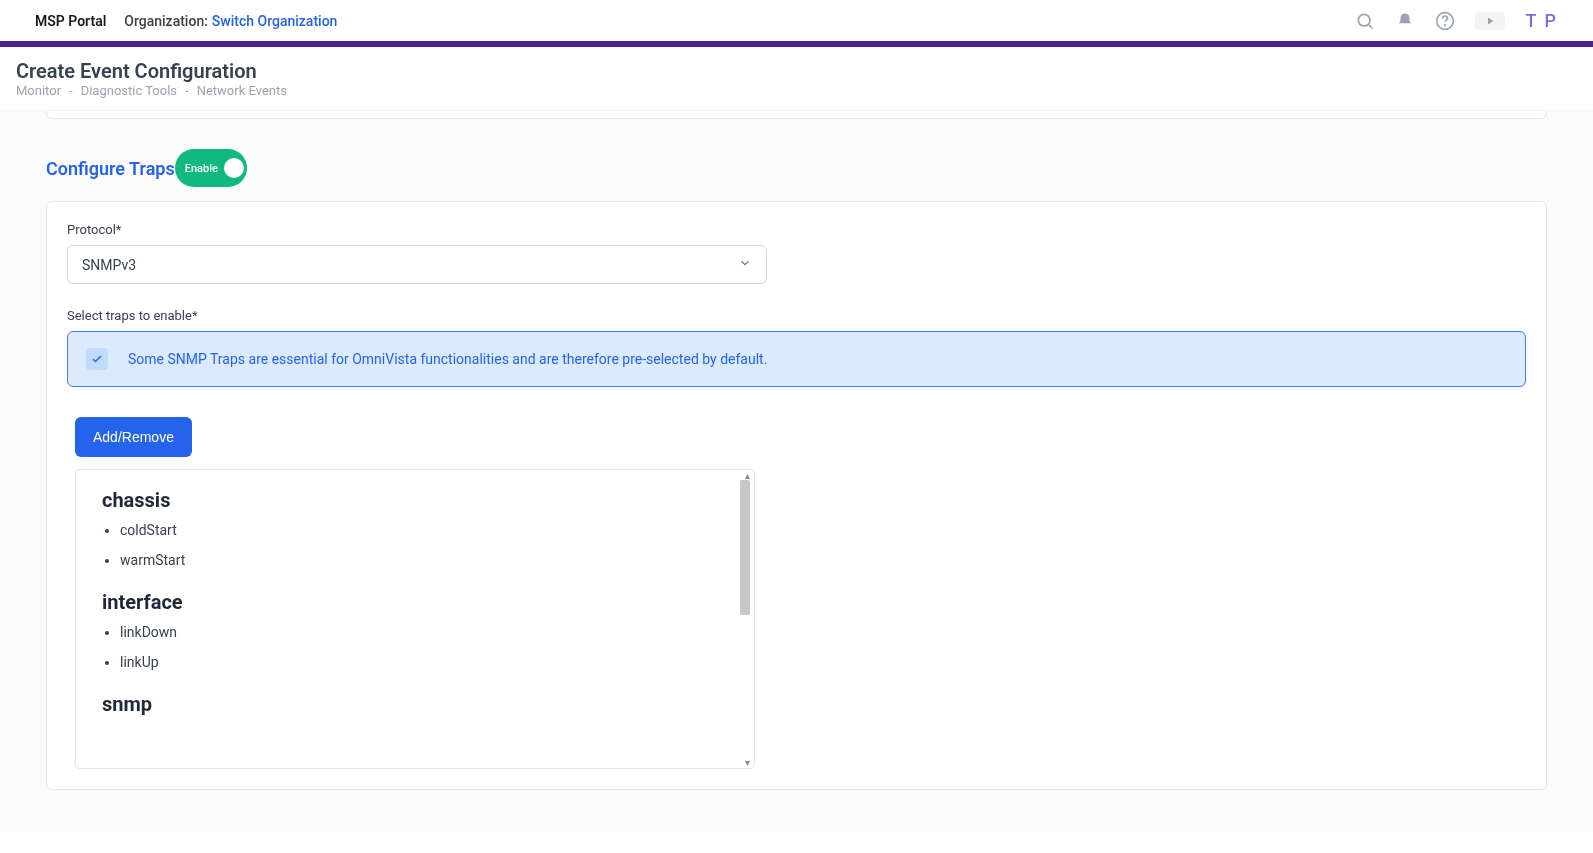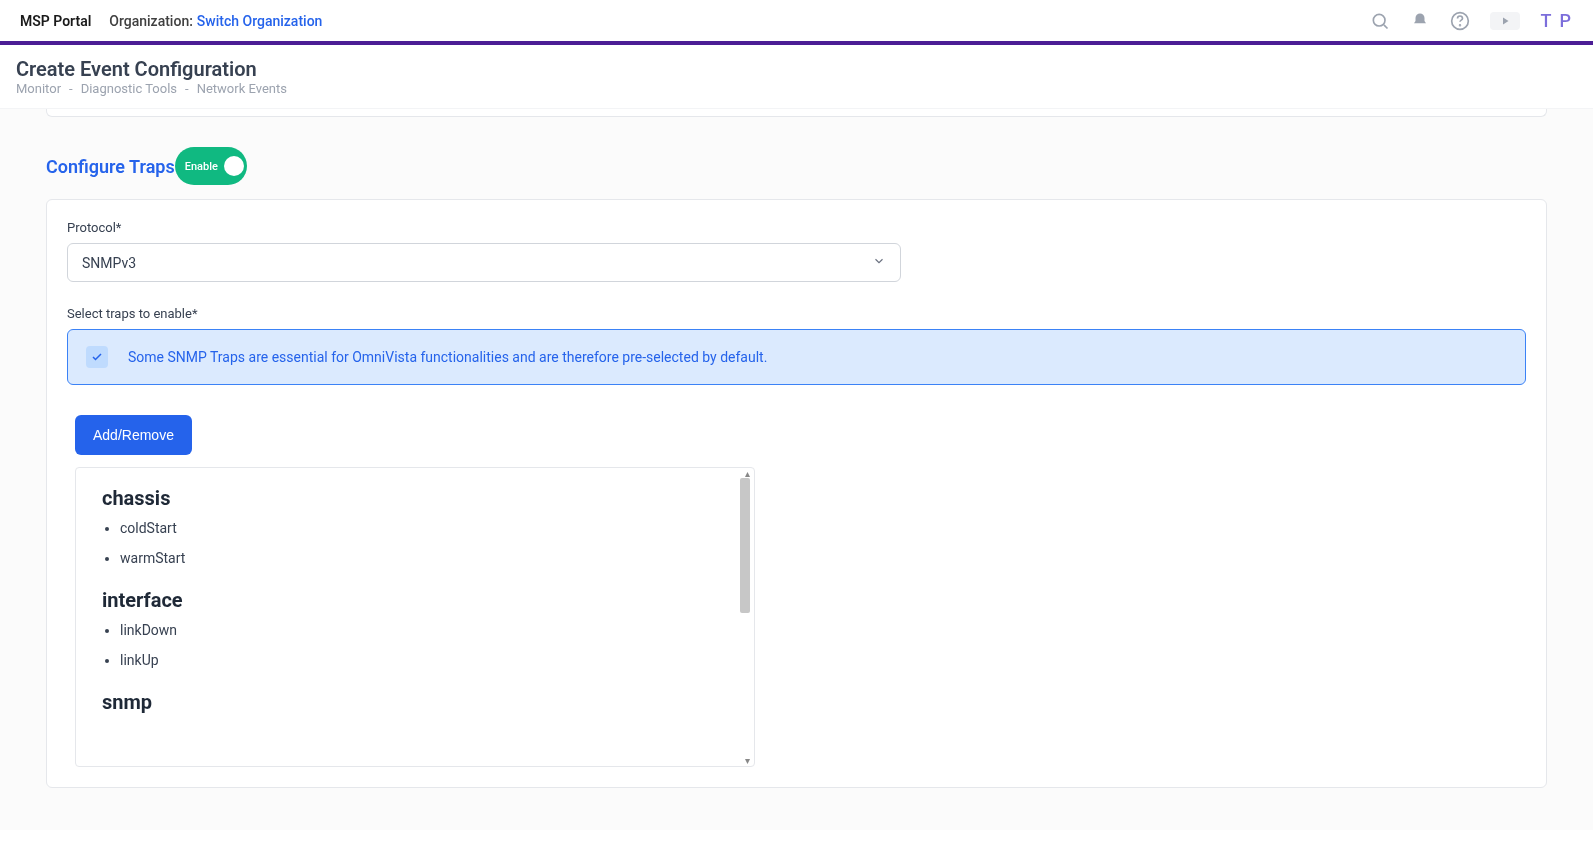--- a/index.html
+++ b/index.html
@@ -1,17 +1,17 @@
 <!DOCTYPE html>
 <html><head>
 <meta charset="utf-8">
 <style>
 * { box-sizing: border-box; margin: 0; padding: 0; }
 body { font-family: -apple-system, BlinkMacSystemFont, "Segoe UI", Roboto, sans-serif; background: #fff; color: #1a1a1a; width: 1593px; }
-.header { display: flex; align-items: center; justify-content: space-between; padding: 10px 20px; border-bottom: 4px solid #4c1d95; }
+.header { display: flex; align-items: center; justify-content: space-between; padding: 10px 35px; border-bottom: 6px solid #4c1d95; }
 .header-left { display: flex; align-items: center; gap: 18px; }
 .portal-name { font-weight: 600; font-size: 14px; color: #1a1a1a; }
 .org-label { font-size: 14px; color: #404040; font-weight: 500; }
 .org-link { color: #2563eb; font-size: 14px; font-weight: 500; cursor: pointer; }
 .header-right { display: flex; align-items: center; gap: 20px; }
 .icon-btn { width: 20px; height: 20px; display: flex; align-items: center; justify-content: center; color: #9ca3af; cursor: pointer; }
 .video-btn { background: #f3f4f6; border-radius: 4px; padding: 3px 8px; color: #9ca3af; cursor: pointer; display: flex; align-items: center; }
 .avatar { font-size: 18px; font-weight: 500; color: #7c6edb; cursor: pointer; letter-spacing: 2px; }
 .titlebar { padding: 12px 16px; border-bottom: 1px solid #f3f4f6; }
 .page-title { font-size: 20px; font-weight: 600; color: #374151; }
@@ -19,21 +19,21 @@
 .breadcrumb span { color: #9ca3af; }
 .main { padding: 0 16px 30px 16px; background: #fbfbfb; }
 .placeholder-card { background: #fff; border: 1px solid #e5e7eb; border-radius: 6px; height: 8px; margin: 0 30px 30px 30px; border-top:none; border-top-left-radius:0; border-top-right-radius:0;}
 .section-header { display: flex; align-items: center; gap: 0; margin: 0 30px 14px 30px; }
 .section-title { font-size: 18px; font-weight: 600; color: #2563eb; }
 .toggle { display: inline-flex; align-items: center; background: #10b981; border-radius: 20px; height: 38px; padding: 2px 3px 2px 10px; cursor: pointer; gap: 6px; }
 .toggle-label { color: #fff; font-size: 11px; font-weight: 500; }
 .toggle-knob { width: 20px; height: 20px; background: #fff; border-radius: 50%; }
 .card { background: #fff; border: 1px solid #e5e7eb; border-radius: 6px; margin: 12px 30px; padding: 20px; }
 .field-label { font-size: 13px; color: #374151; margin-bottom: 8px; display: block; }
-.select-wrap { position: relative; width: 834px; margin-bottom: 24px; text-align: right; }
+.select-wrap { position: relative; width: 700px; margin-bottom: 24px; text-align: right; }
 .select { width: 100%; border: 1px solid #d1d5db; border-radius: 6px; padding: 10px 14px; font-size: 14px; color: #374151; background: #fff; cursor: pointer; display:flex; justify-content:space-between; align-items:center;}
 .chev { color: #6b7280; }
 .info-banner { display: flex; align-items: center; gap: 20px; background: #dbeafe; border: 1px solid #3b82f6; border-radius: 6px; padding: 16px 18px; margin-bottom: 30px; }
 .info-icon { width: 22px; height: 22px; background: #bfdbfe; border-radius: 4px; display: flex; align-items: center; justify-content: center; color: #2563eb; font-size: 12px; flex-shrink:0;}
 .info-text { color: #2563eb; font-size: 14px; }
 .add-btn { background: #2563eb; color: #fff; border: none; border-radius: 6px; padding: 12px 18px; font-size: 14px; font-weight: 500; cursor: pointer; margin-left: 8px; margin-bottom: 12px; }
 .trap-list-wrap { position: relative; border: 1px solid #e5e7eb; border-radius: 4px; width: 680px; margin-left: 8px; height: 300px; overflow: hidden; padding: 18px 26px; }
 .trap-group-title { font-size: 20px; font-weight: 700; color: #1f2937; margin-bottom: 10px; }
 .trap-group { margin-bottom: 22px; }
 .trap-item { font-size: 14px; color: #374151; margin: 0 0 14px 18px; list-style: disc; }

